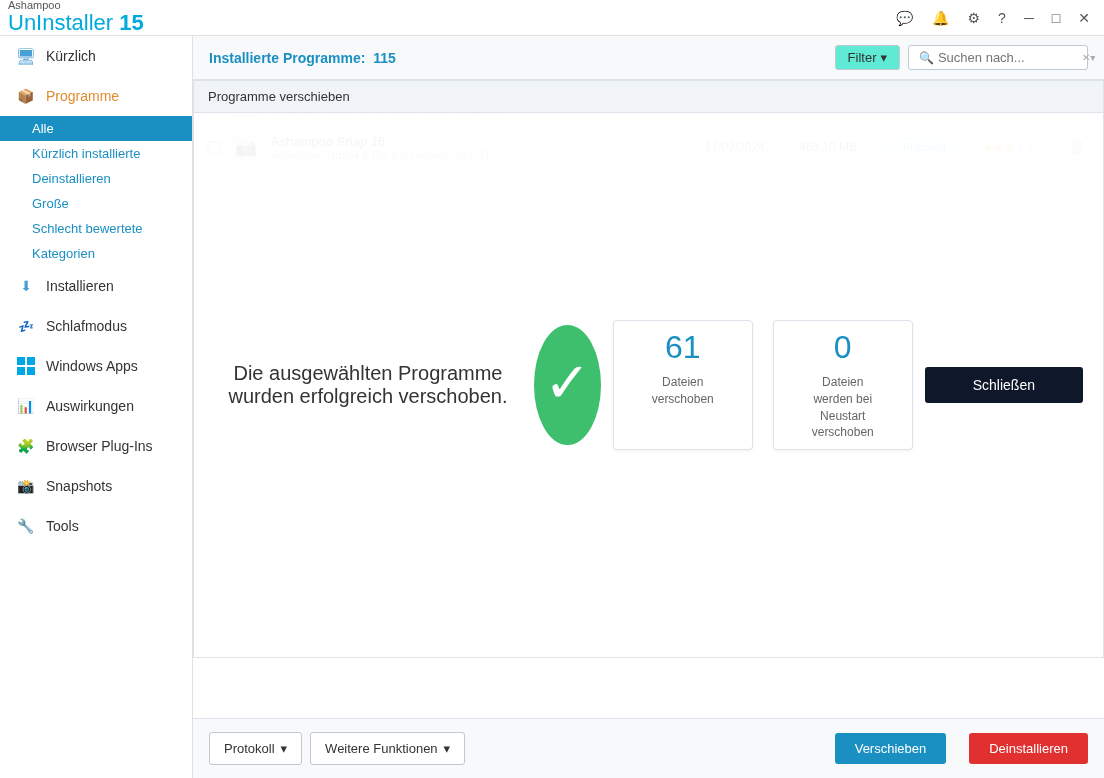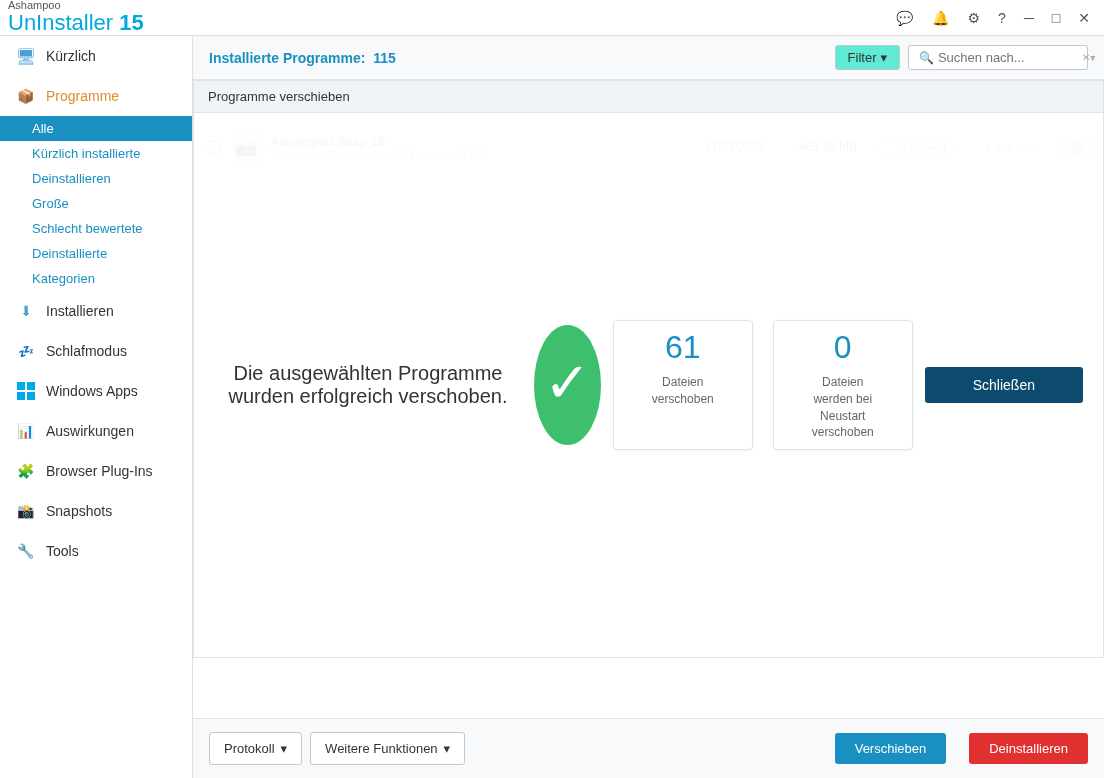--- a/index.html
+++ b/index.html
@@ -147,21 +147,21 @@
       display: flex;
       flex-direction: column;
       align-items: center;
       gap: 8px;
       min-width: 140px;
       box-shadow: 0 1px 3px rgba(0,0,0,0.06);
     }
     .stat-number { font-size: 32px; color: #1a8fc1; font-weight: 300; }
     .stat-label { font-size: 12px; color: #666; text-align: center; line-height: 1.4; }
     .close-btn {
-      background: #0c4a6e;
+      background: #0f172a;
       color: white;
       border: none;
       border-radius: 3px;
       padding: 10px 48px;
       font-size: 14px;
       cursor: pointer;
     }
 
     
     .program-list { flex: 1; overflow-y: auto; background: white; }
@@ -265,23 +265,20 @@
       <span>Kürzlich installierte</span>
     </div>
     <div class="sidebar-item sub">
       <span>Deinstallieren</span>
     </div>
     <div class="sidebar-item sub">
       <span>Große</span>
     </div>
     <div class="sidebar-item sub">
       <span>Schlecht bewertete</span>
-    </div>
-    <div class="sidebar-item sub">
-      <span>Deinstallierte</span>
     </div>
     <div class="sidebar-item sub">
       <span>Kategorien</span>
     </div>
     <div class="sidebar-item">
       <div class="sidebar-icon" style="color:#4a9fd4;">⬇</div>
       <span>Installieren</span>
     </div>
     <div class="sidebar-item">
       <div class="sidebar-icon" style="font-size:13px;color:#4a9fd4;">💤</div>

